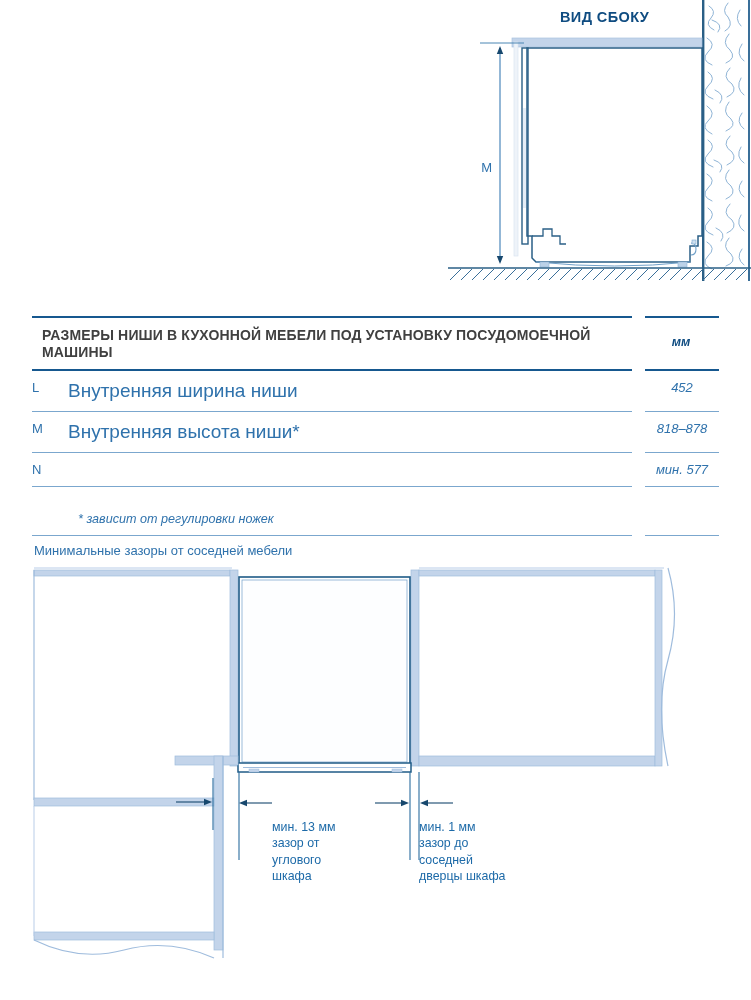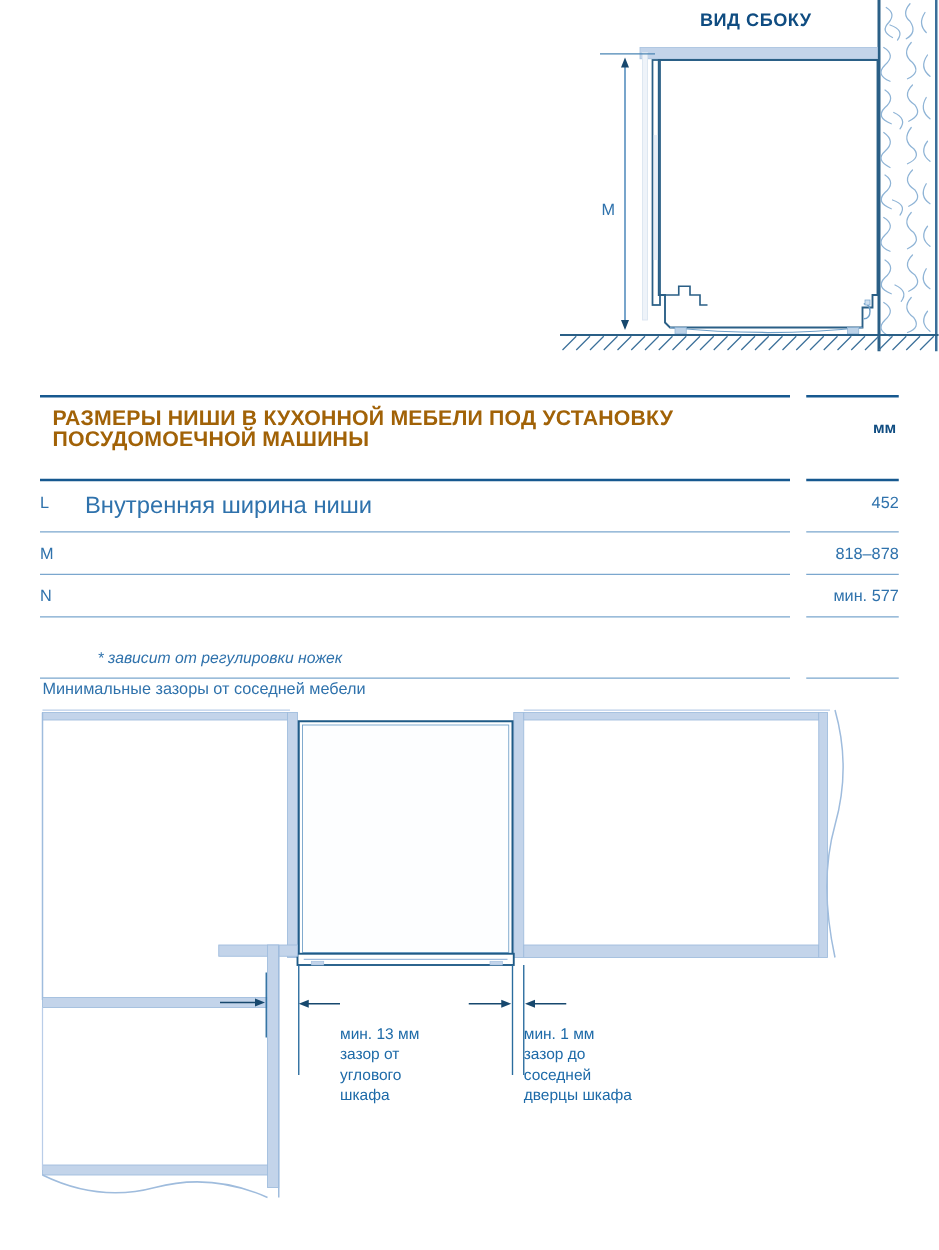--- a/index.html
+++ b/index.html
@@ -16,24 +16,24 @@
     left:560px;top:9px;font-size:14.5px;font-weight:bold;
     letter-spacing:.4px;color:#0f4c81;white-space:nowrap;
   }
 
   
   #spec-table{left:32px;top:316px;width:687px;}
   .trow{display:flex;align-items:flex-start;}
   .tsep{height:0;border-top:2px solid #16588f;}
   .tsep.thin{border-top:1.2px solid #7ba7ce;}
   .tleft{width:600px;box-sizing:border-box;}
-  .tright{width:87px;box-sizing:border-box;text-align:right;}
+  .tright{width:87px;box-sizing:border-box;text-align:center;font-style:italic;}
   .thead-title{
-    font-size:17px;font-weight:bold;line-height:16.5px;
-    color:#a16207;letter-spacing:.15px;padding:9px 0 23px 10px;
+    font-size:14px;font-weight:bold;line-height:16.5px;
+    color:#404040;letter-spacing:.15px;padding:9px 0 9px 10px;
   }
   .thead-unit{
     font-size:12.6px;font-weight:bold;color:#0f4c81;
     padding:17px 2px 0 0;
   }
   .tcode{width:36px;padding-left:10px;font-size:13px;color:#2f72ac;}
   .tlabel{font-size:19px;color:#2f72ac;}
   .tvalue{font-size:13px;color:#2f72ac;padding-right:2px;}
   .rowpad{padding:9px 0 9px 0;}
   .tnote{font-size:12.6px;font-style:italic;color:#2f72ac;padding:25px 0 9px 46px;}
@@ -180,20 +180,21 @@
   </div>
   <div class="trow">
     <div class="tleft tsep thin"></div>
       <div style="width:13px"></div>
       <div class="tright tsep thin" style="width:74px"></div>
   </div>
 
   <div class="trow">
     <div class="tleft" style="display:flex">
       <div class="tcode rowpad">M</div>
+      <div class="tlabel rowpad">Внутренняя высота ниши*</div>
     </div>
     <div style="width:13px"></div>
     <div class="tright tvalue rowpad" style="width:74px">818–878</div>
   </div>
   <div class="trow">
     <div class="tleft tsep thin"></div>
       <div style="width:13px"></div>
       <div class="tright tsep thin" style="width:74px"></div>
   </div>
 

